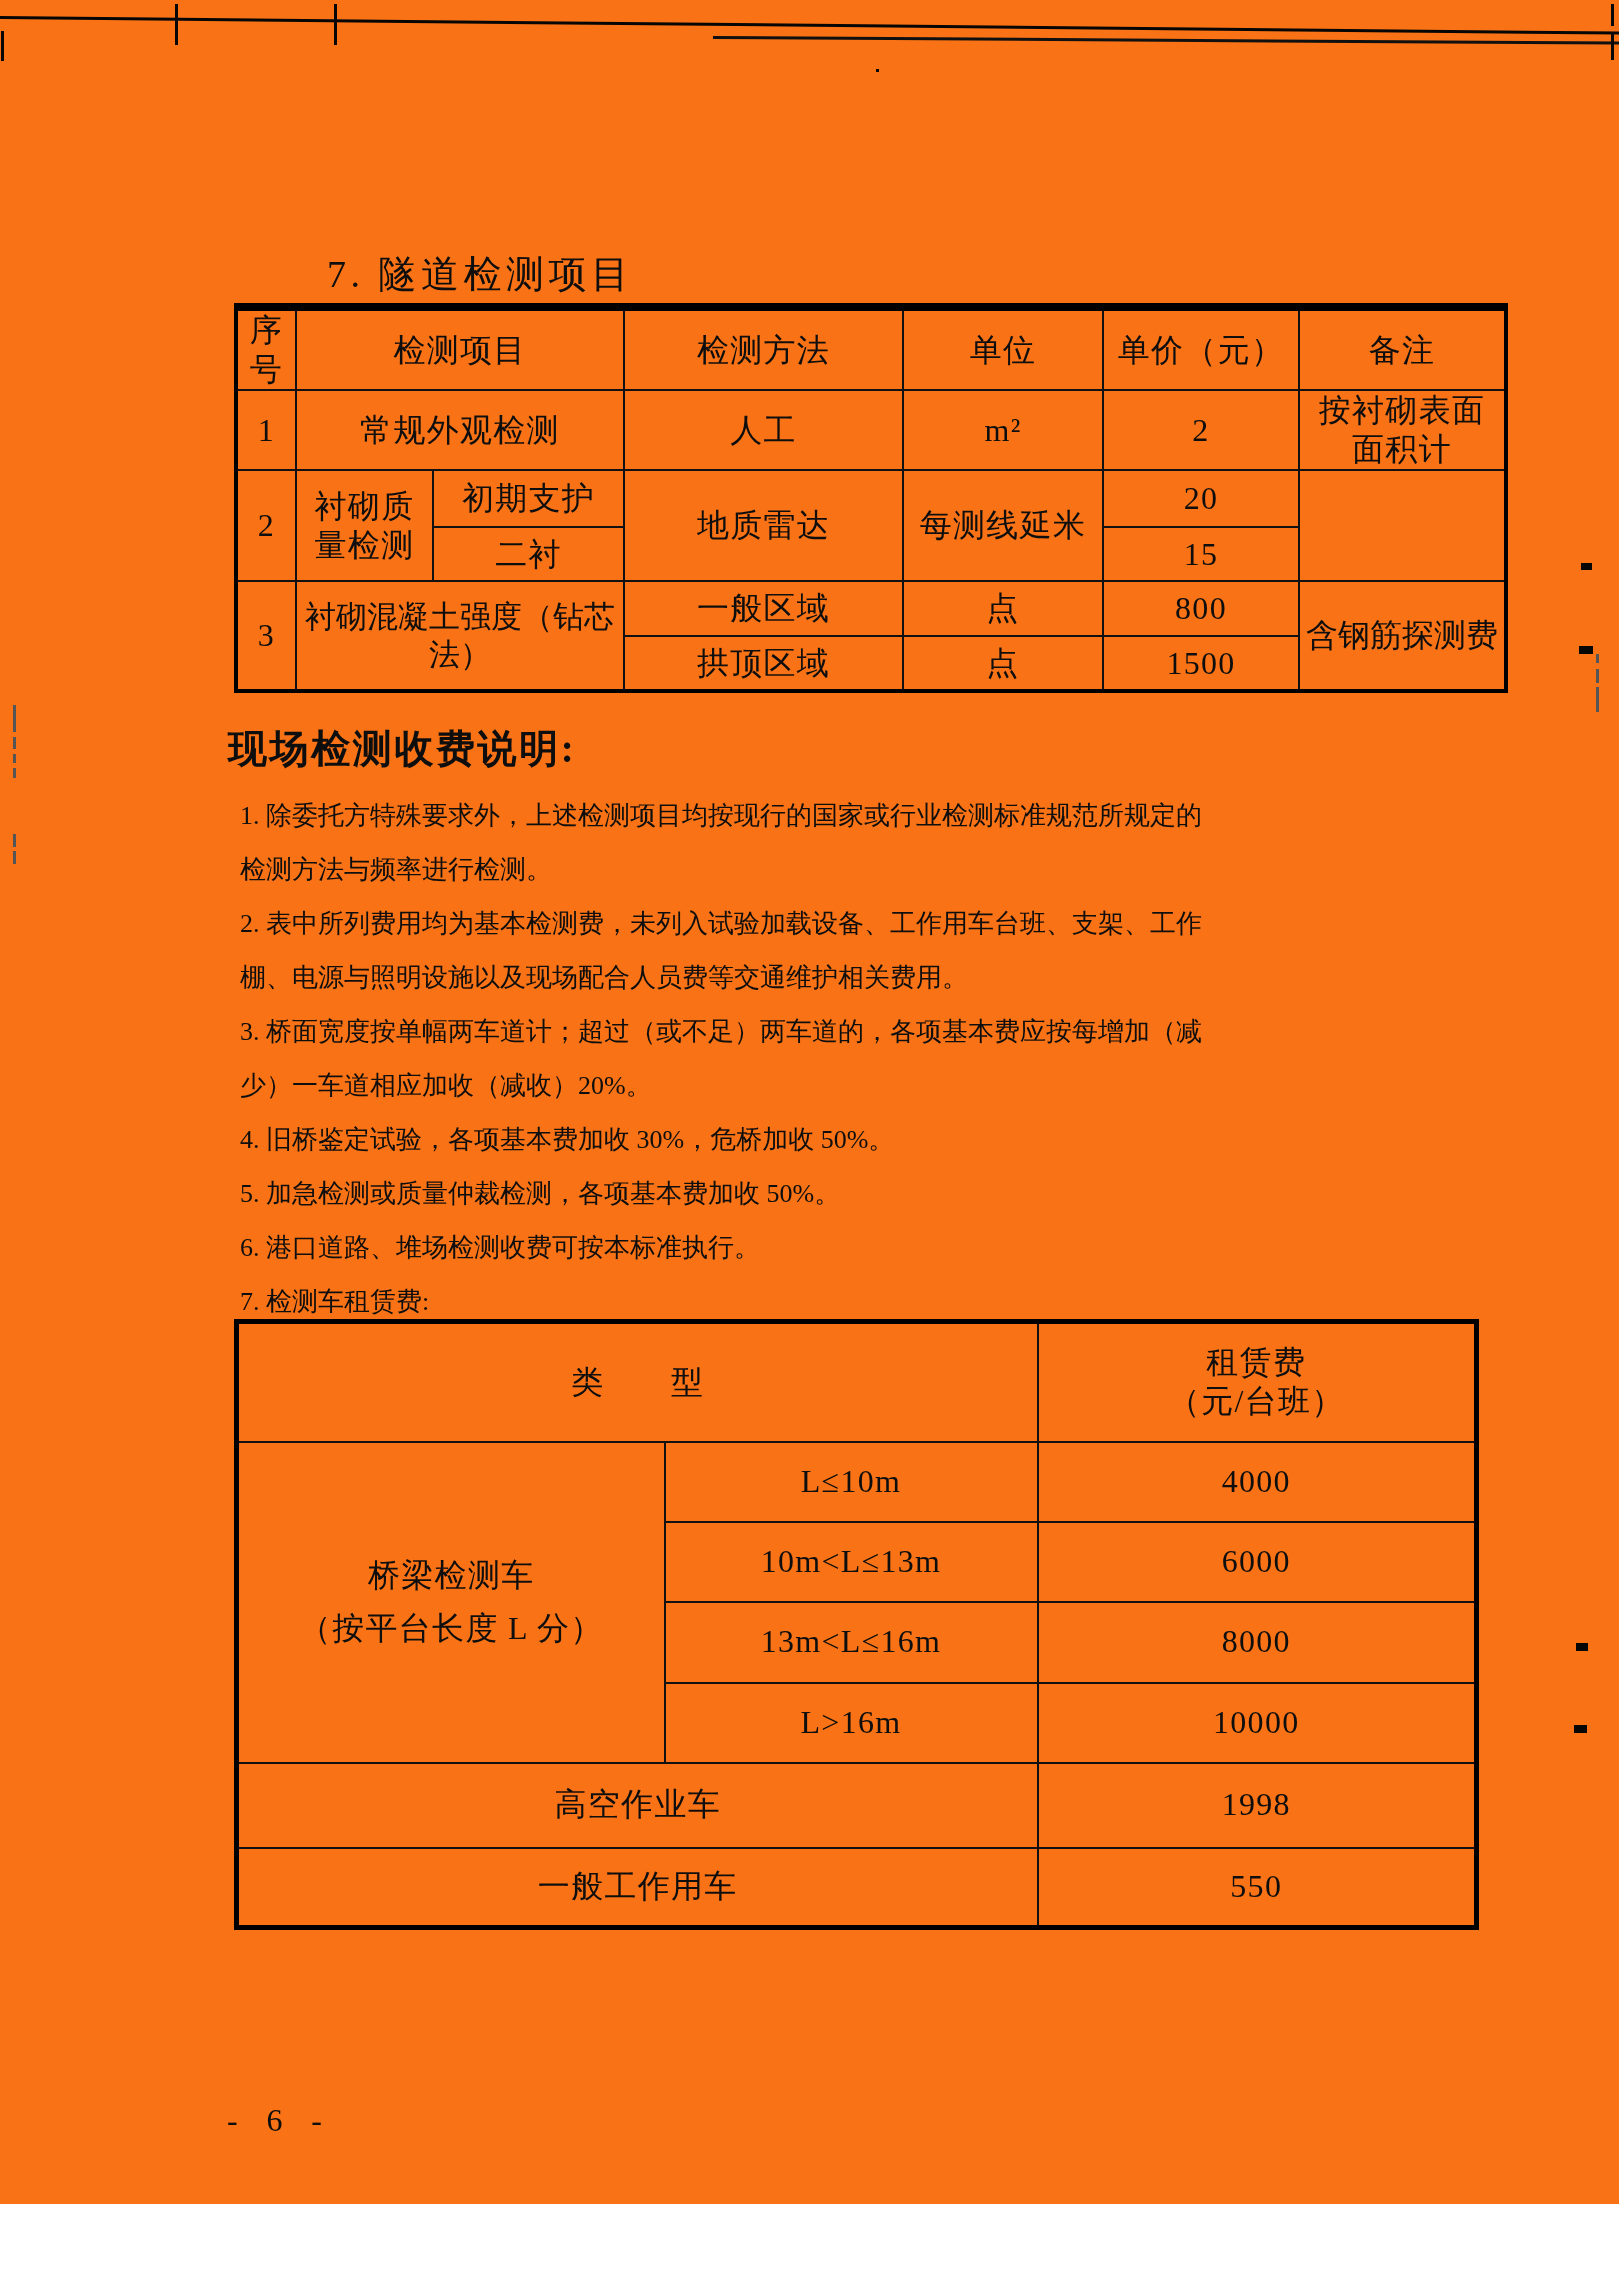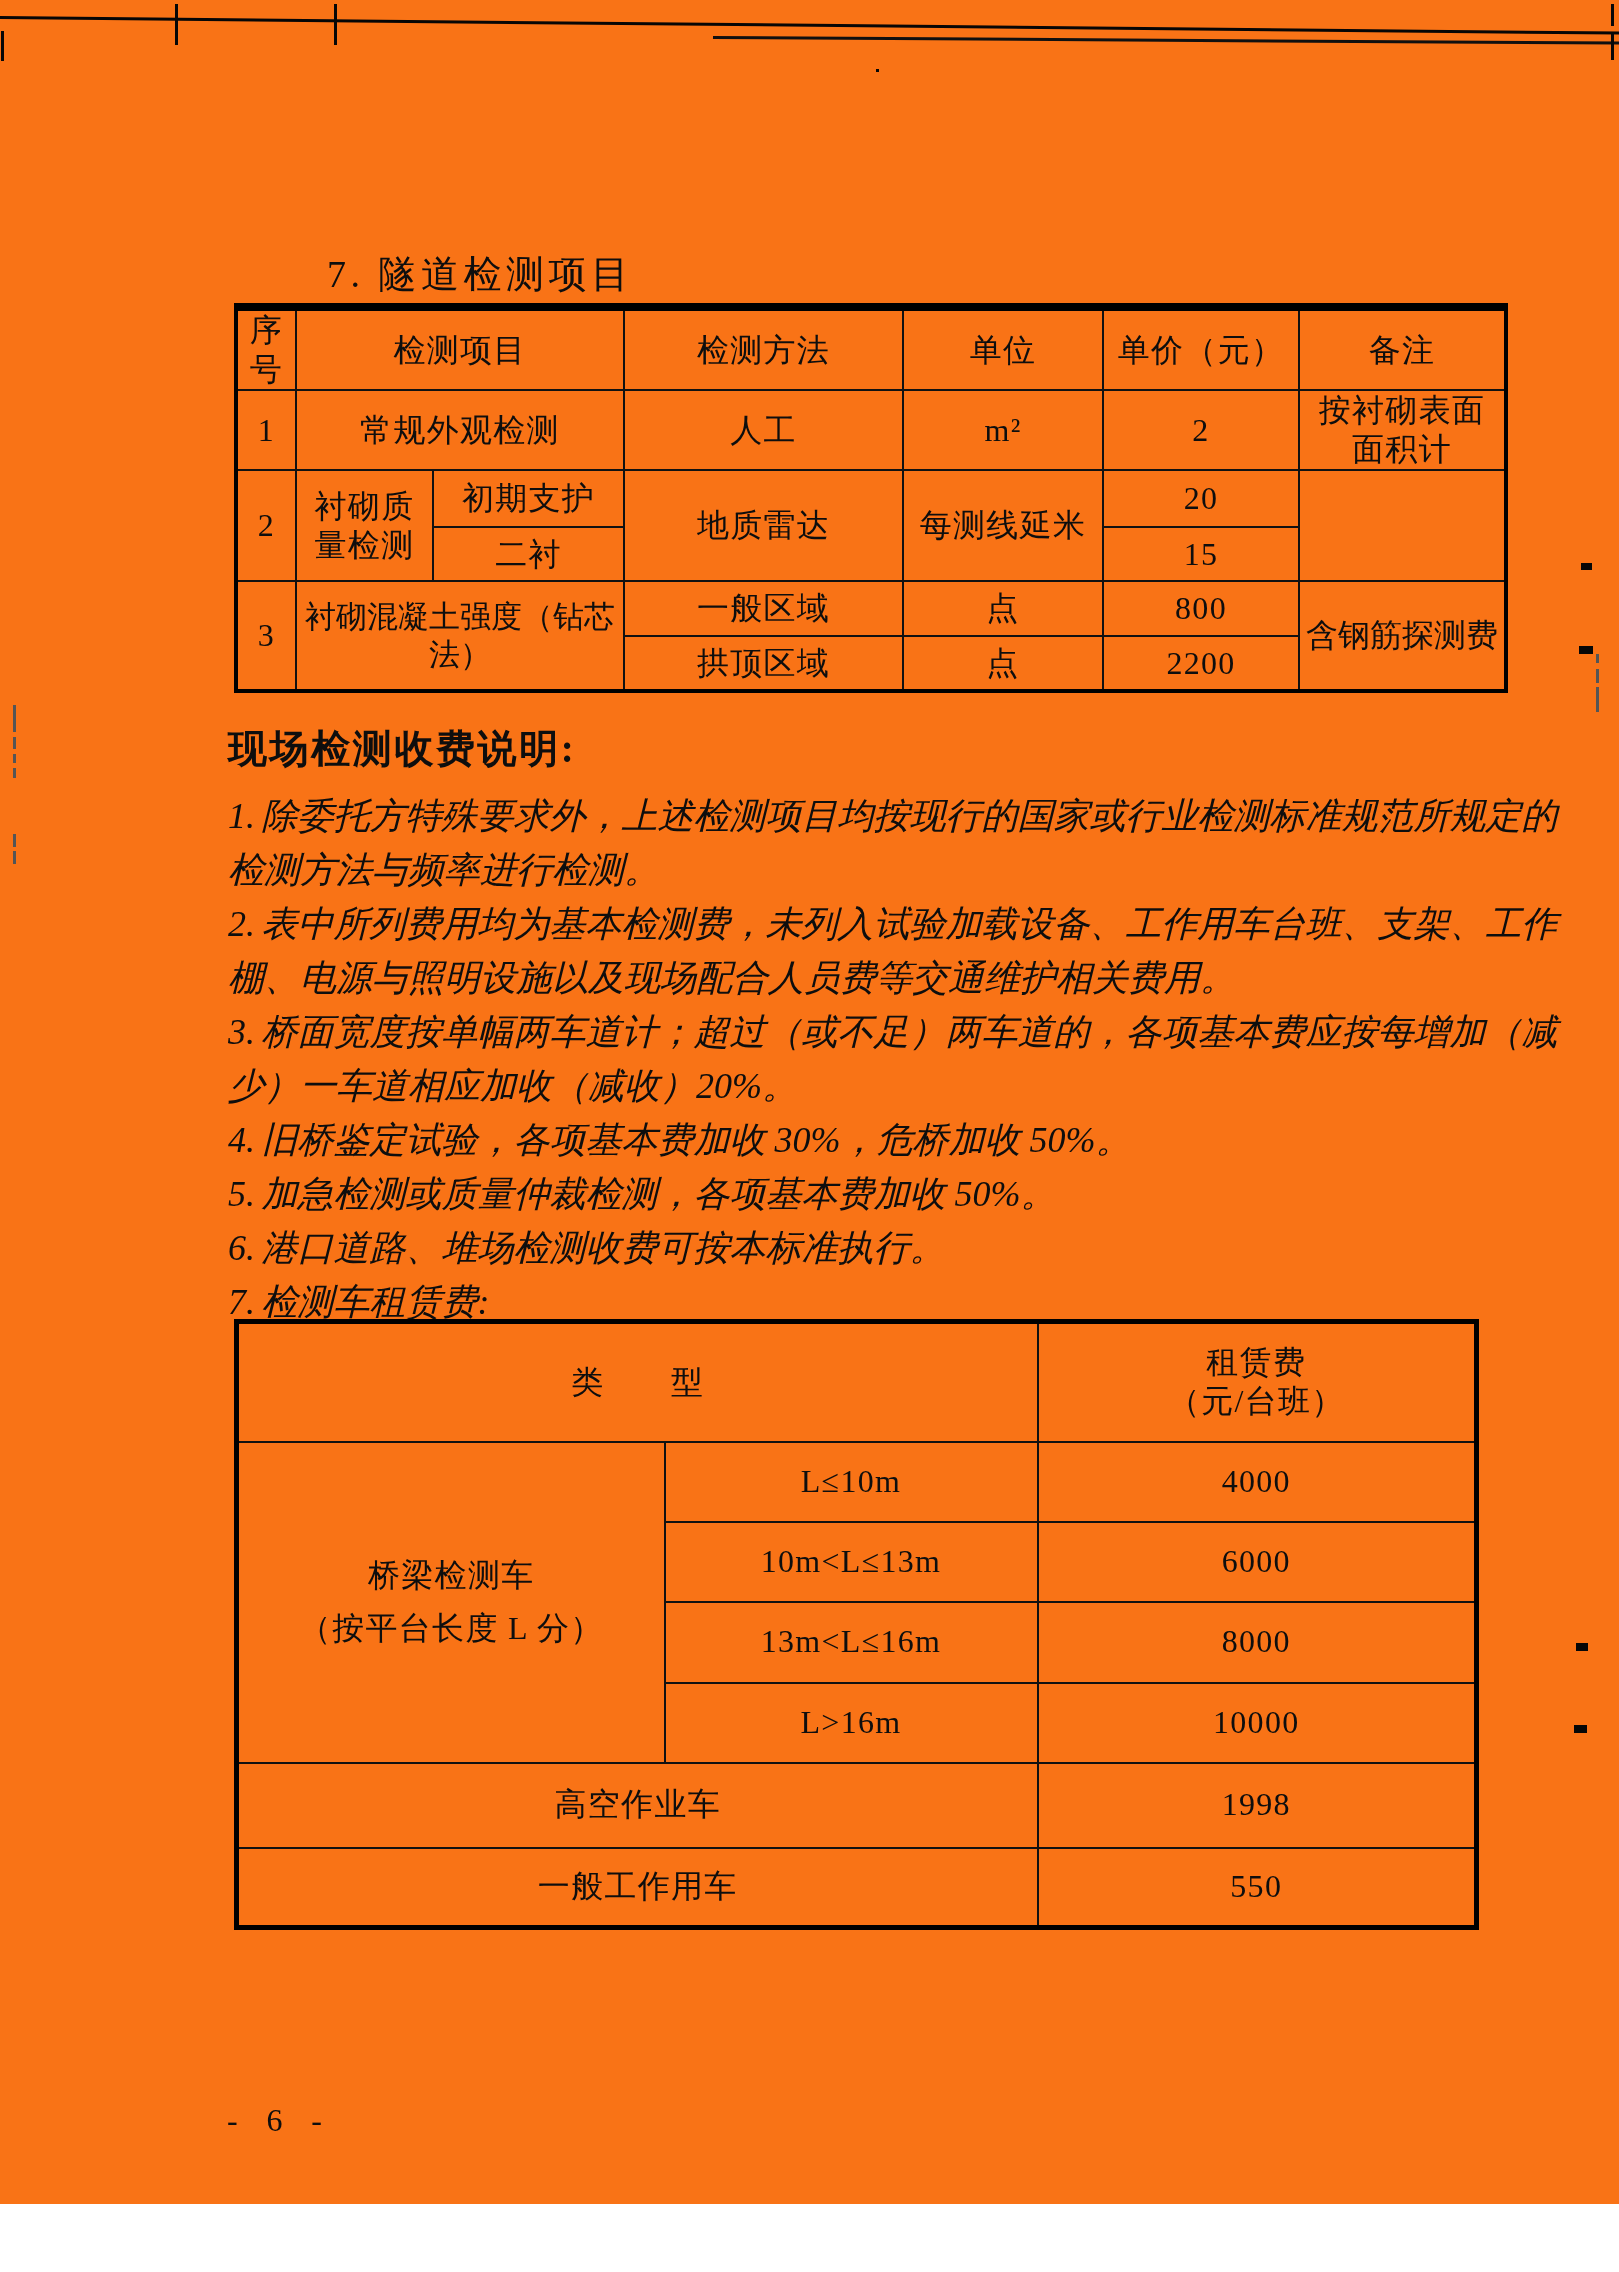--- a/index.html
+++ b/index.html
@@ -4,21 +4,21 @@
 <style>
   html,body{margin:0;padding:0;background:#ffffff;}
   .page{position:relative;width:1620px;height:2204px;background:#f97316;overflow:hidden;
         font-family:"Liberation Serif","DejaVu Serif",serif;color:#0e0e0e;}
   .abs{position:absolute;}
   
   .doc-title{left:327px;top:249px;font-size:38px;font-weight:500;letter-spacing:4.5px;white-space:nowrap;}
   
   .notes-heading{left:228px;top:722px;font-size:39px;font-weight:bold;letter-spacing:2.6px;white-space:nowrap;}
   
-  .notes{left:228px;top:789px;width:1302px;font-size:36px;line-height:54px;font-style:italic;}
+  .notes{left:240px;top:789px;width:1302px;font-size:26px;line-height:54px;}
   .note .line{display:block;white-space:nowrap;}
   .note .l2{}
   .note .num{margin-right:6.5px;}
   
   table.sheet{position:absolute;border-collapse:collapse;table-layout:fixed;font-size:32px;letter-spacing:1.3px;margin-left:12px;}
   table.sheet td{border:2.6px solid #111;padding:0 2.6px;text-align:center;vertical-align:middle;line-height:1.22;white-space:nowrap;}
   table.t1{left:222px;top:303px;border:4.5px solid #000;border-top:8.4px solid #000;}
   table.t2{left:222px;top:1319px;border:5.2px solid #000;}
   .cl{display:block;white-space:nowrap;}
   .wrap2{white-space:normal !important;line-height:1.35;}
@@ -104,21 +104,21 @@
         <span class="cl">法）</span>
       </td>
       <td>一般区域</td>
       <td>点</td>
       <td>800</td>
       <td rowspan="2" class="tight">含钢筋探测费</td>
     </tr>
     <tr style="height:55px">
       <td>拱顶区域</td>
       <td>点</td>
-      <td>2200</td>
+      <td>1500</td>
     </tr>
   </tbody>
     </table>
 
   <div class="abs notes-heading">现场检测收费说明:</div>
 
   <div class="abs notes">
     <div class="note">
       <span class="line l1"><span class="num">1.</span><span>除委托方特殊要求外，上述检测项目均按现行的国家或行业检测标准规范所规定的</span></span>
       <span class="line l2">检测方法与频率进行检测。</span>

